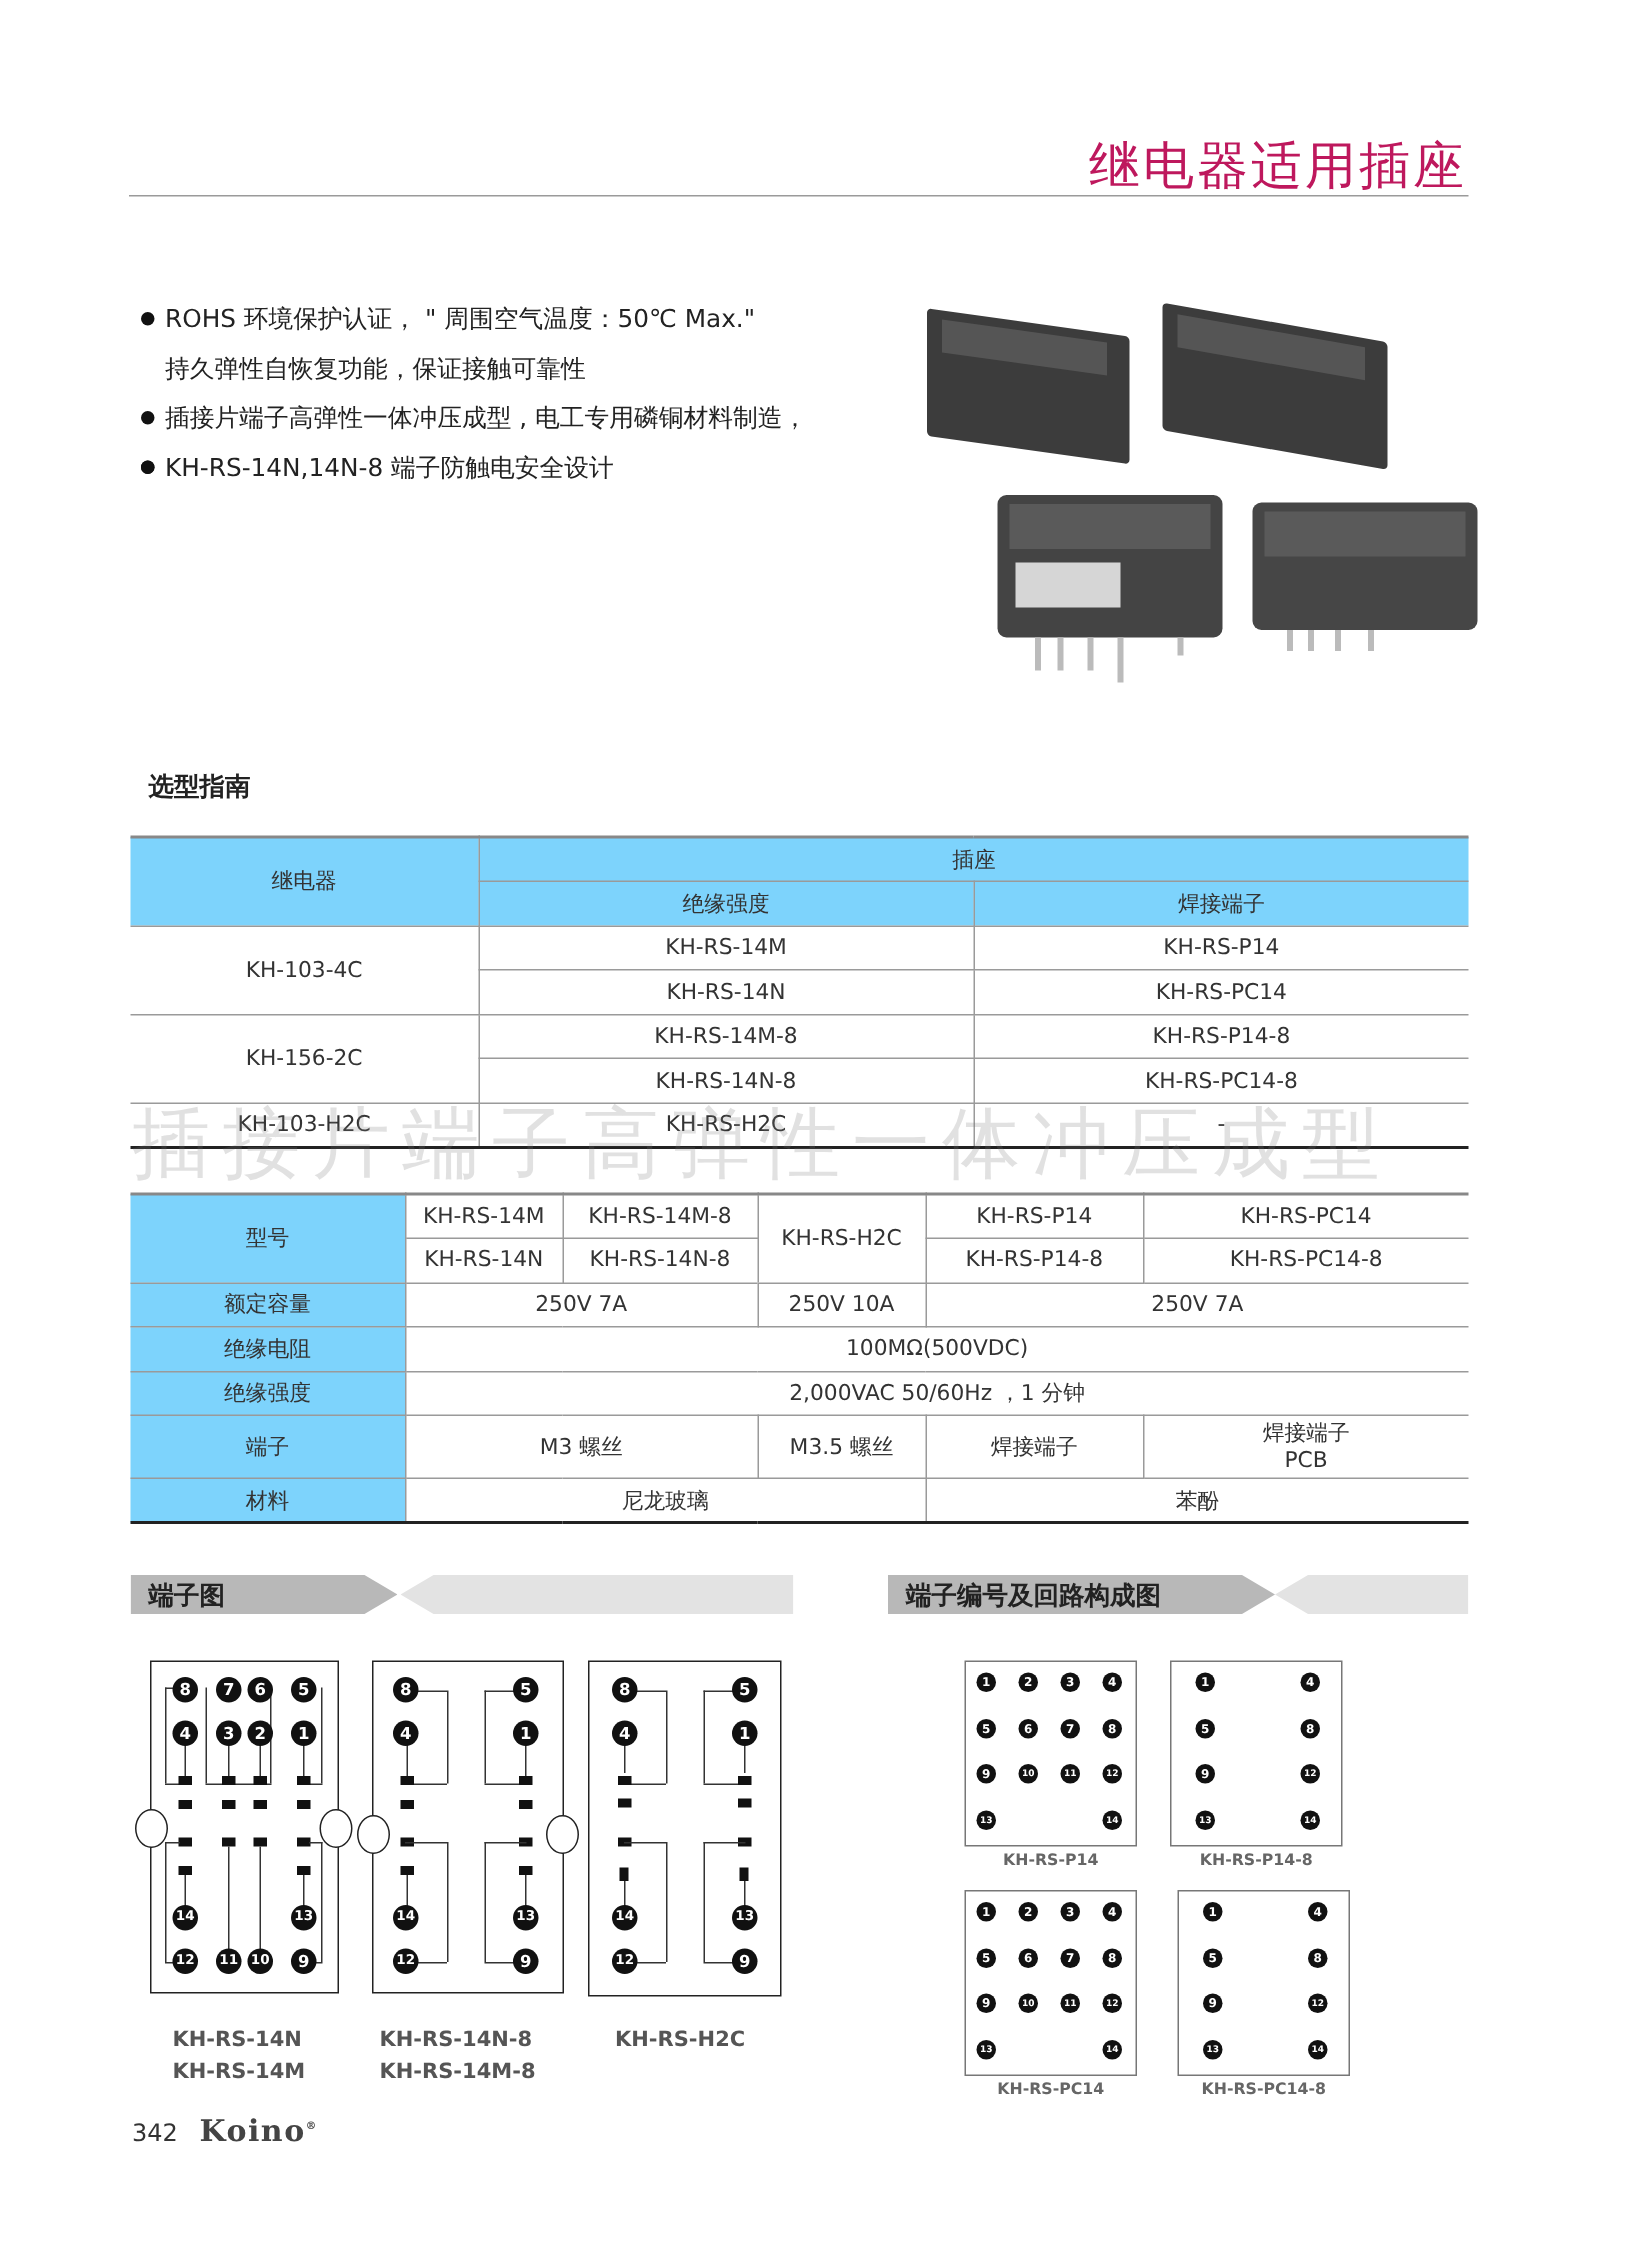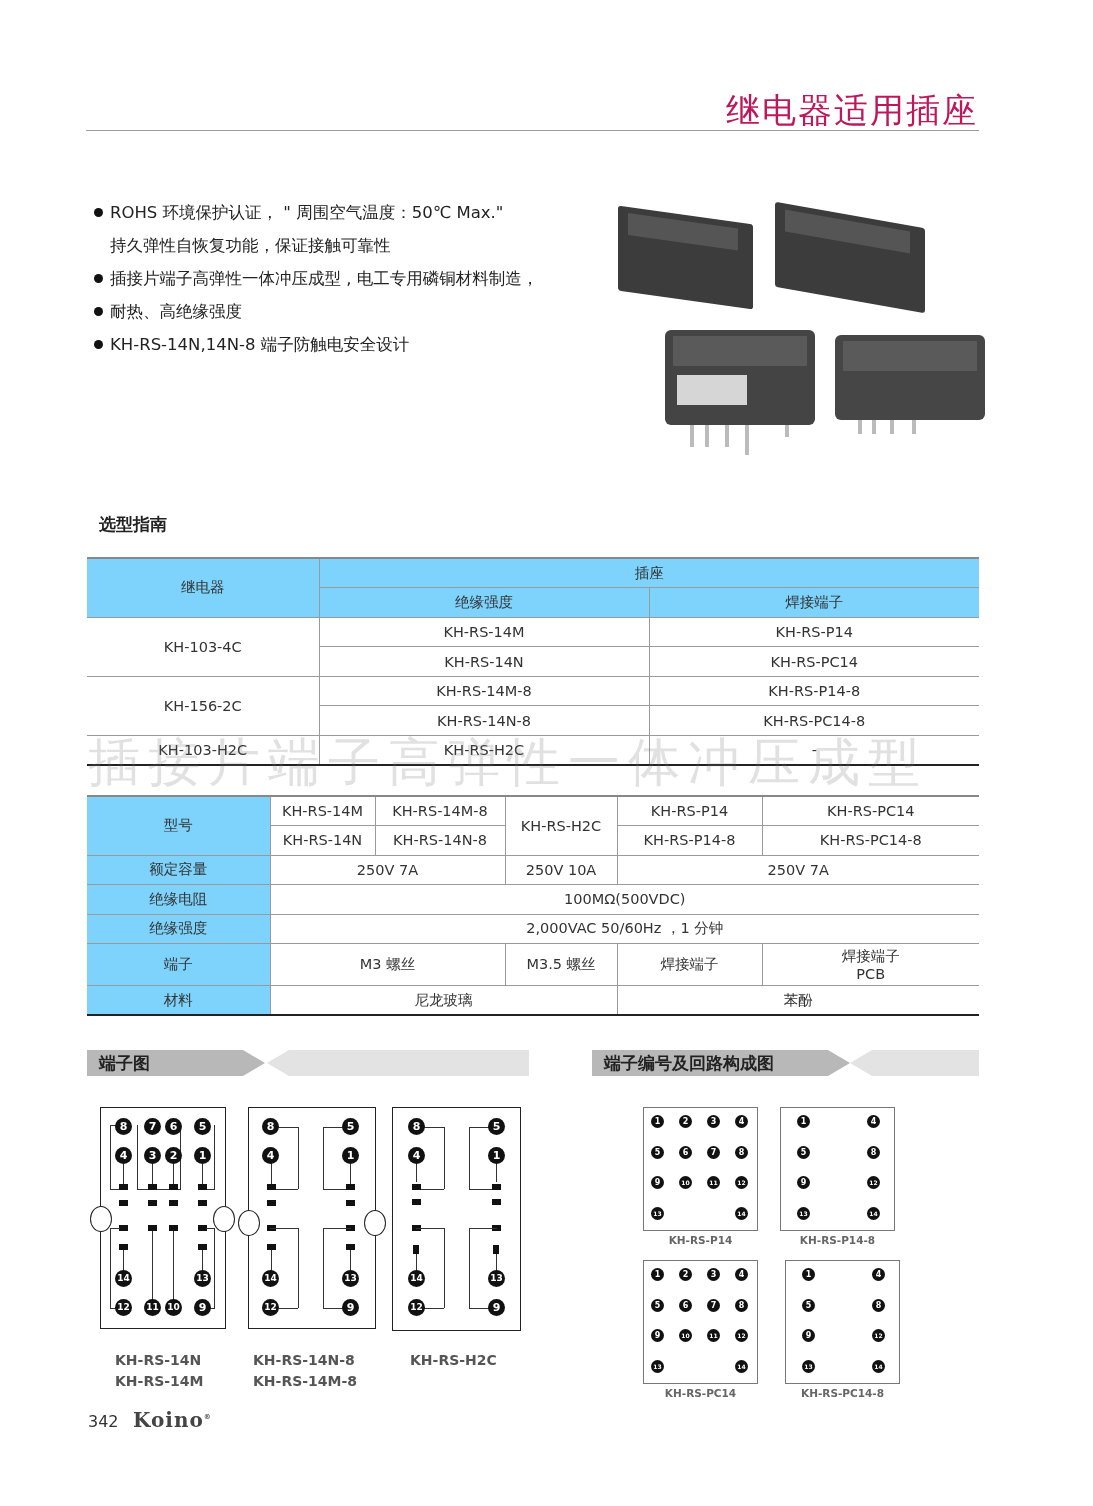--- a/index.html
+++ b/index.html
@@ -67,21 +67,20 @@
 <body>
 
 <div class="page-title">继电器适用插座</div>
 <div class="title-rule"></div>
 
 <div class="features">
   <div class="feat"><span class="dot"></span><span>ROHS 环境保护认证，  " 周围空气温度：50℃ Max."</span></div>
   <div class="feat"><span>持久弹性自恢复功能，保证接触可靠性</span></div>
   <div class="feat"><span class="dot"></span><span>插接片端子高弹性一体冲压成型 , 电工专用磷铜材料制造，</span></div>
   <div class="feat"><span class="dot"></span></div>
-  <div class="feat"><span>耐热、高绝缘强度</span></div>
   <div class="feat"><span class="dot"></span><span>KH-RS-14N,14N-8 端子防触电安全设计</span></div>
 </div>
 
 <div>
   <div class="photo" style="left:618px;top:215px;width:135px;height:85px;transform:skewY(8deg);border-radius:3px;">
     <div class="top" style="left:10px;top:6px;width:110px;height:22px;"></div>
   </div>
   <div class="photo" style="left:775px;top:215px;width:150px;height:85px;transform:skewY(10deg);border-radius:3px;">
     <div class="top" style="left:10px;top:6px;width:125px;height:22px;"></div>
   </div>

